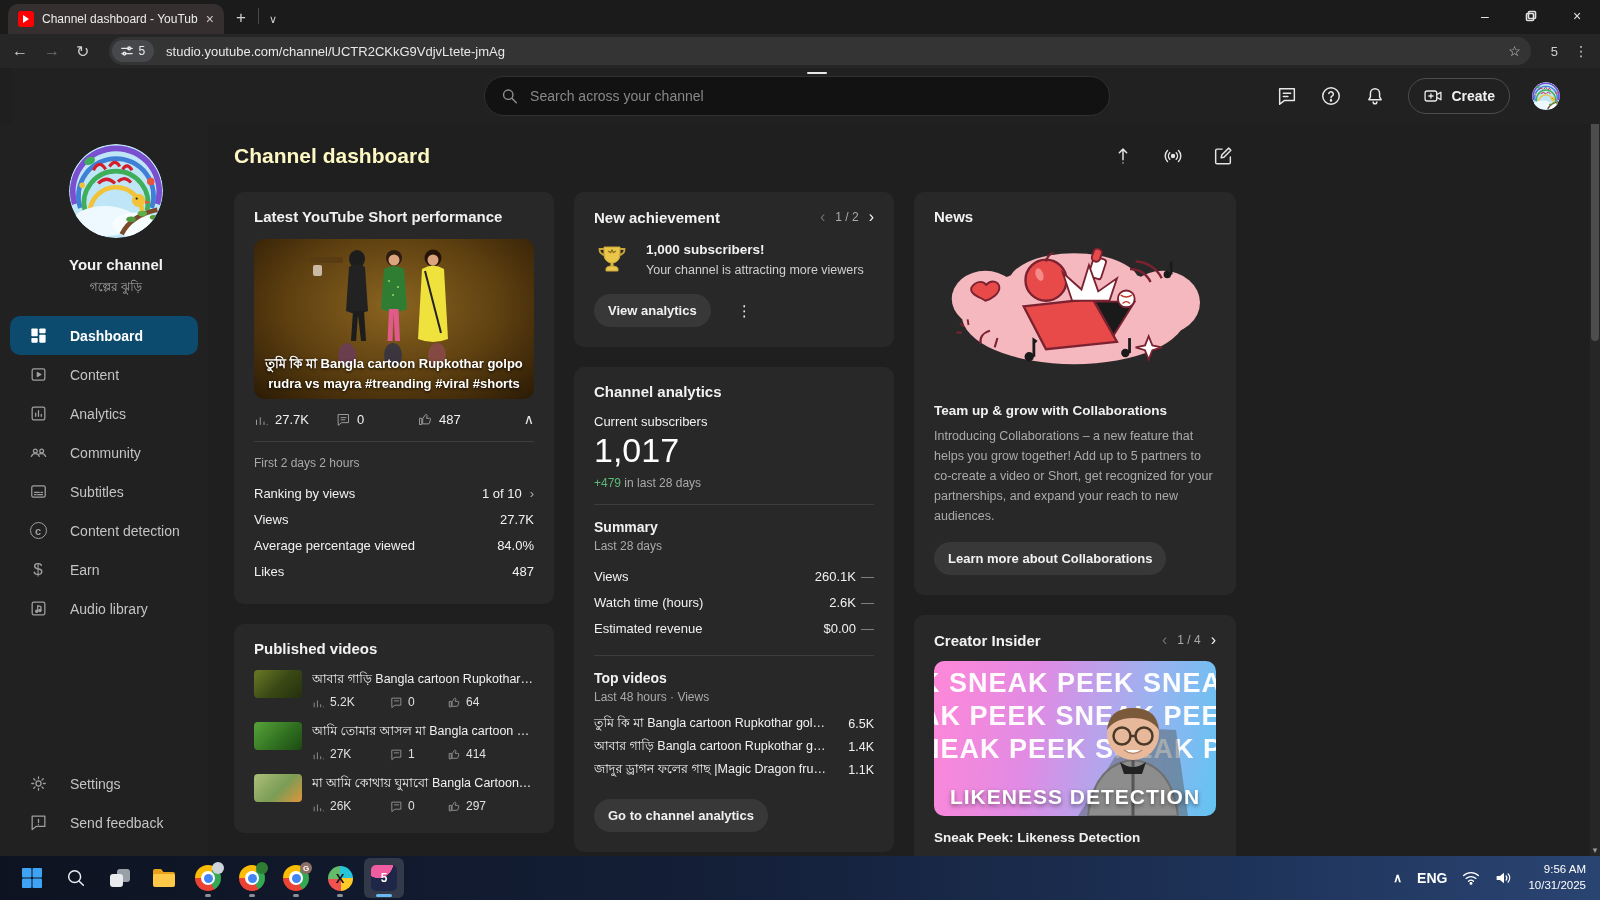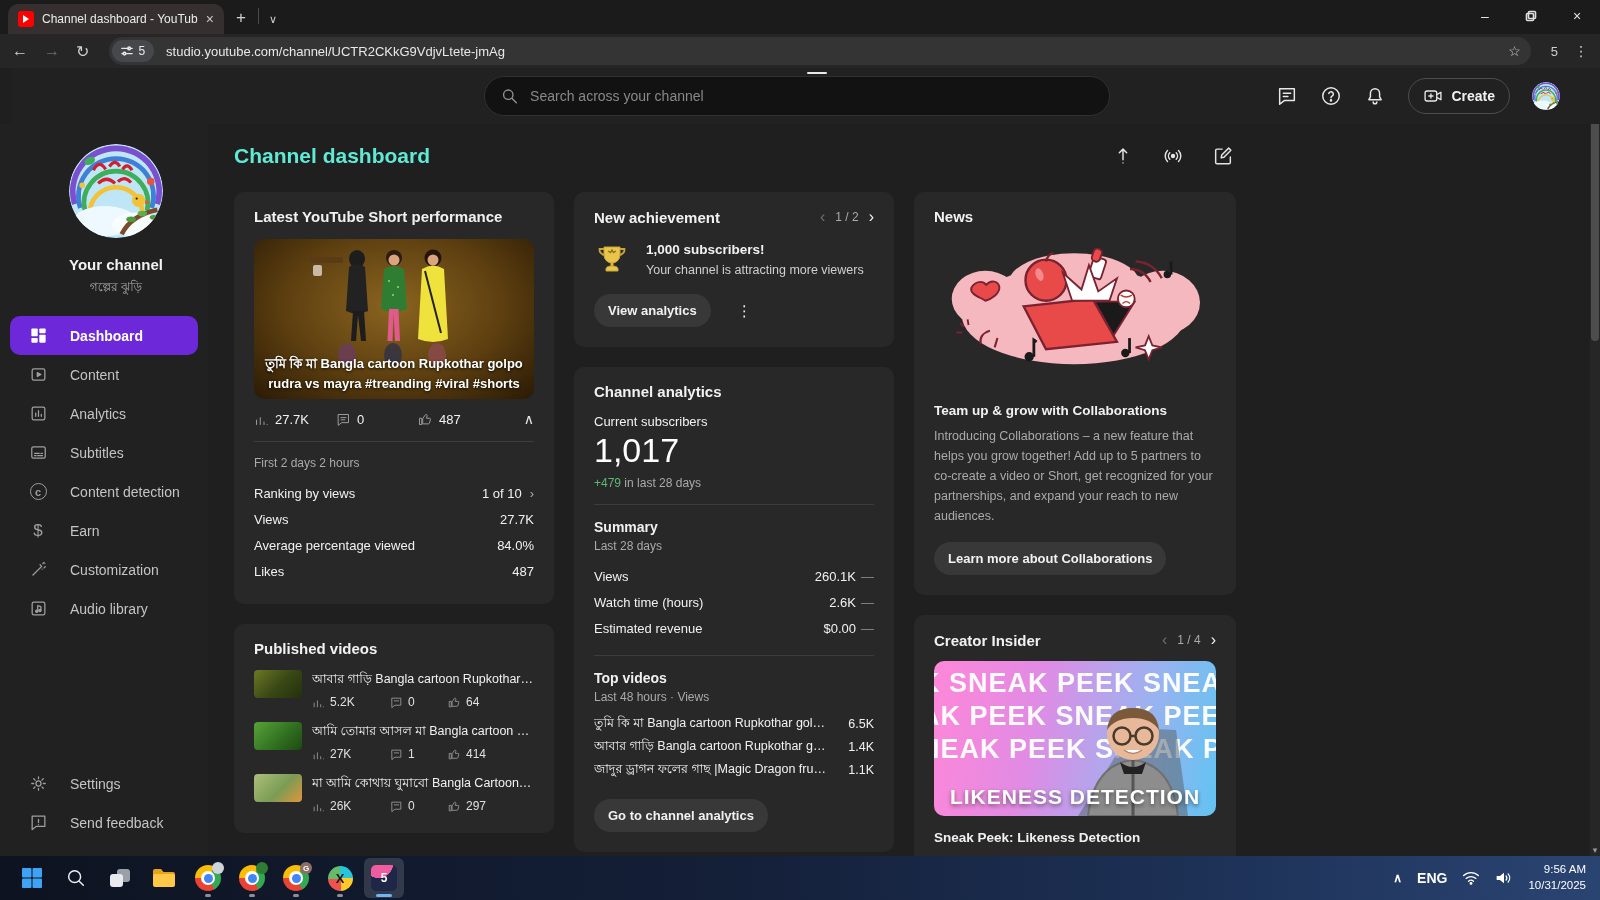--- a/index.html
+++ b/index.html
@@ -47,30 +47,30 @@
 
   
   .sidebar { position:absolute; left:0; top:124px; width:208px; bottom:44px; background:#212121; display:flex; flex-direction:column; overflow:hidden; }
   .profile { text-align:center; padding-top:20px;padding-left:24px; }
   .av94 { width:94px; height:94px; border-radius:50%; overflow:hidden; margin:0 auto; cursor:pointer; }
   .profile-title { margin-top:14px; font-size:15px; font-weight:700; color:#f1f1f1; }
   .profile-name { margin-top:5px; font-size:12px; color:#aaa; }
   .menu { margin-top:18px; }
   .sitem { display:flex; align-items:center; gap:22px; height:39px; padding-left:18px; margin:0 10px; border-radius:10px; color:#c4c4c4; font-size:14px; cursor:pointer; }
   .sitem .micon { width:20px; height:20px; color:#9f9f9f; display:flex; align-items:center; justify-content:center; }
-  .sitem.active { background:#6d28d9; color:#fff; font-weight:600; }
+  .sitem.active { background:#0c4a6e; color:#fff; font-weight:600; }
   .sitem.active .micon { color:#fff; }
   .menu-footer { margin-top:auto; padding-bottom:14px; }
   .circ-ic { width:17px; height:17px; border:1.6px solid currentColor; border-radius:50%; display:flex; align-items:center; justify-content:center; font-size:11px; font-weight:700; }
   .dollar-ic { font-size:17px; font-weight:400; }
 
   
   .content { position:absolute; left:208px; top:124px; right:10px; bottom:44px; background:#1f1f1f; overflow:hidden; padding:20px 0 0 26px; }
   .title-row { width:1000px; display:flex; align-items:center; }
-  .page-title { font-size:21px; font-weight:700; color:#5eead4; }
+  .page-title { font-size:21px; font-weight:700; color:#fef9c3; }
   .pt-icons { margin-left:auto; display:flex; gap:28px; color:#e4e4e4; }
   .pt-icons svg { cursor:pointer; }
   .columns { display:flex; gap:20px; margin-top:24px; width:1010px; }
   .col { width:320px; flex:none; display:flex; flex-direction:column; gap:20px; }
   .card { background:#282828; border-radius:10px; padding:16px 20px 20px; }
   .ct { font-size:15px; font-weight:700; color:#f1f1f1; }
   .sub { color:#aaa; font-size:12px; }
   .pill { display:inline-flex; align-items:center; background:rgba(255,255,255,.08); border-radius:17px; padding:9px 14px; font-size:13px; font-weight:700; color:#f1f1f1; cursor:pointer; white-space:nowrap; }
   .hr { height:1px; background:#3d3d3d; margin:14px 0; }
   .krow { display:flex; align-items:center; height:26px; font-size:13px; color:#f1f1f1; }
@@ -311,47 +311,49 @@
             <svg width="19" height="19" viewBox="0 0 24 24" class="ico">
               <rect x="4" y="4" width="16" height="16" rx="2"></rect>
               <path d="M8.5 15.5v-4 M12 15.5v-7 M15.5 15.5v-2.5"></path>
             </svg>
           </span>
         <span>Analytics</span>
       </div>
       <div class="sitem">
         <span class="micon">
             <svg width="19" height="19" viewBox="0 0 24 24" class="ico">
+              <circle cx="8" cy="10" r="2.4"></circle>
+              <circle cx="16" cy="10" r="2.4"></circle>
+              <path d="M3 17c1-2.6 3-3.6 5-3.6S12 14.4 13 17 M13 13.8c.9-.3 1.9-.4 3-.4 2 0 4 1 5 3.6"></path>
+            </svg>
+          </span>
+        <span>Community</span>
+      </div>
+      <div class="sitem">
+        <span class="micon">
+            <svg width="19" height="19" viewBox="0 0 24 24" class="ico">
               <rect x="3.5" y="5" width="17" height="14" rx="2"></rect>
               <path d="M7 13h6 M15 13h2 M7 16h2 M11 16h6"></path>
             </svg>
           </span>
         <span>Subtitles</span>
       </div>
       <div class="sitem">
         <span class="micon">
             <span class="circ-ic">
               <span>c</span>
             </span>
           </span>
         <span>Content detection</span>
       </div>
       <div class="sitem">
         <span class="micon">
             <span class="dollar-ic">$</span>
           </span>
         <span>Earn</span>
-      </div>
-      <div class="sitem">
-        <span class="micon">
-            <svg width="19" height="19" viewBox="0 0 24 24" class="ico">
-              <path d="M5 19L16 8 M14 6l2 2 M19 3l-1.5 1.5 M20.5 8.5L19 10 M20 4.5h.01 M16.5 11.5h.01"></path>
-            </svg>
-          </span>
-        <span>Customization</span>
       </div>
       <div class="sitem">
         <span class="micon">
             <svg width="19" height="19" viewBox="0 0 24 24" class="ico">
               <rect x="4" y="4" width="16" height="16" rx="2"></rect>
               <path d="M11 15.5V8.5l4 1v4.7"></path>
               <circle cx="9.8" cy="15.6" r="1.4" fill="currentColor"></circle>
               <circle cx="13.8" cy="14.6" r="1.4" fill="currentColor"></circle>
             </svg>
           </span>

